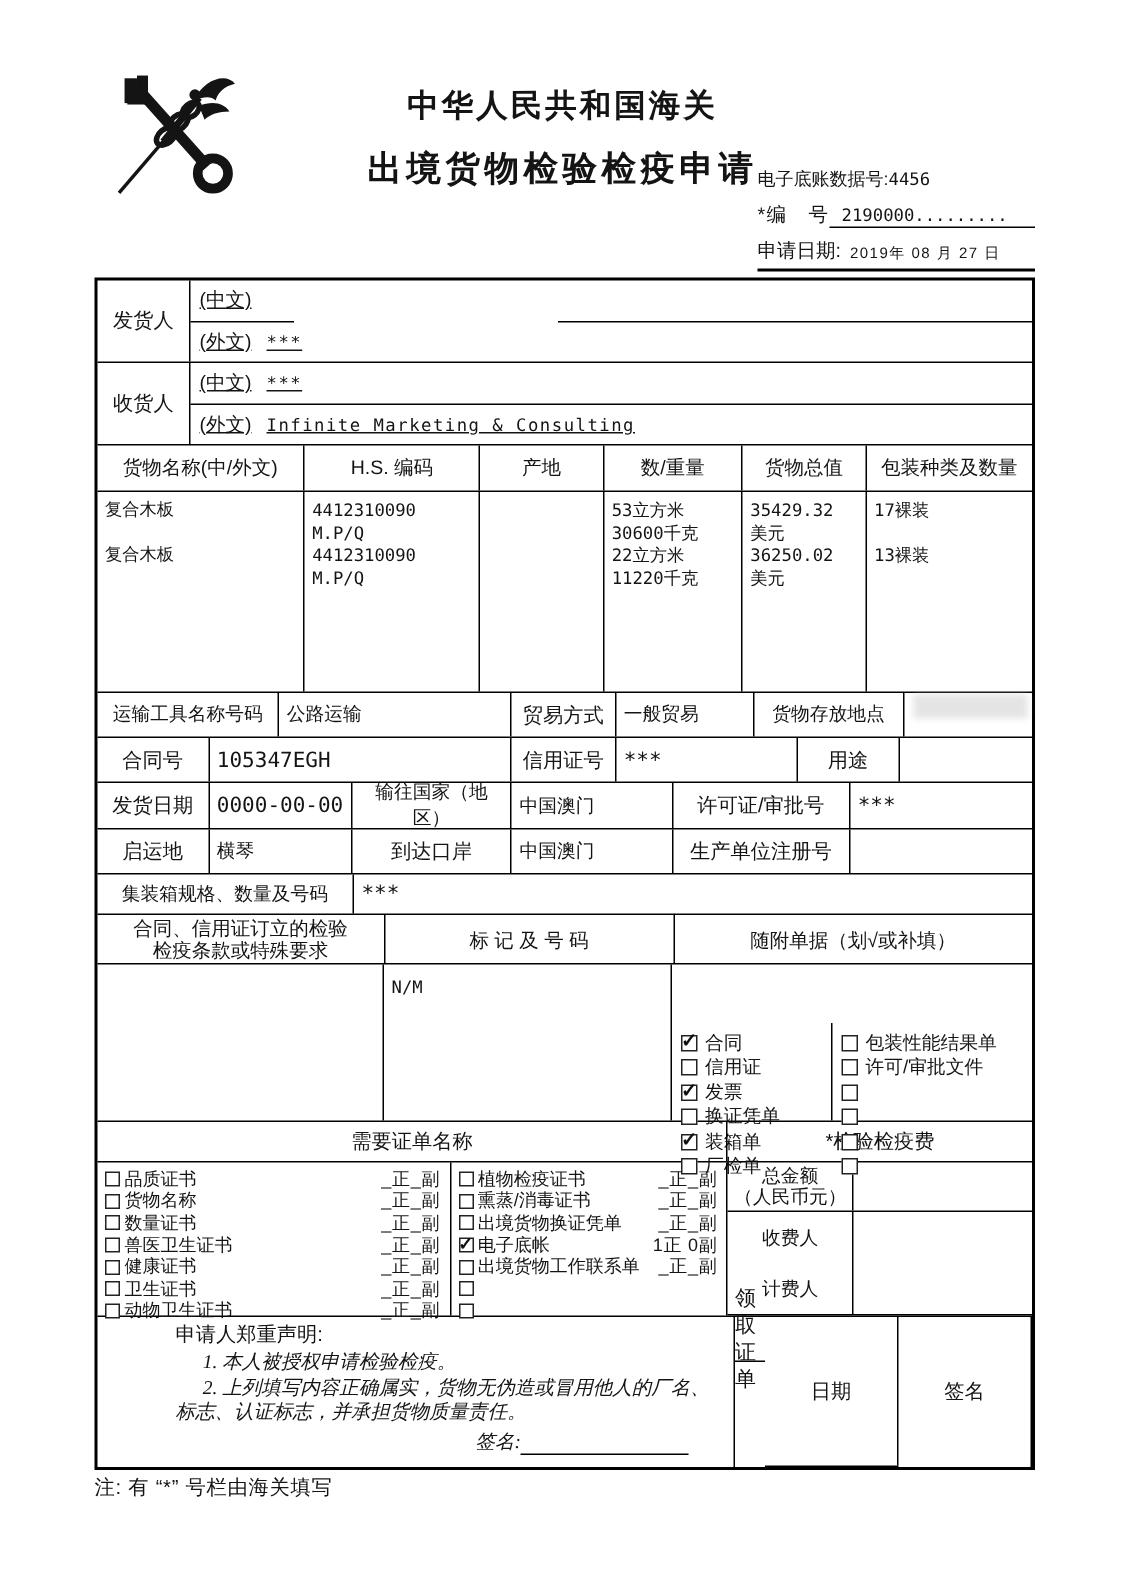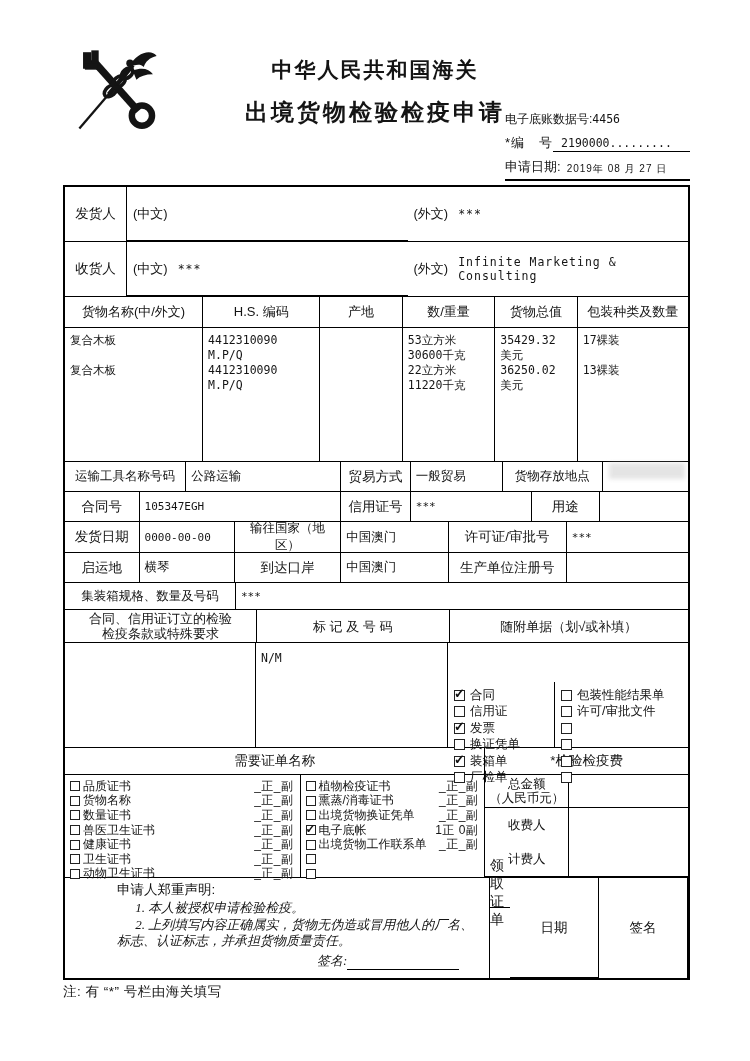--- a/index.html
+++ b/index.html
@@ -26,32 +26,32 @@
   .date-line { display:flex; align-items:flex-end; border-bottom:2px solid #000; padding:6px 0 3px 0; }
   .date-line .dv { font-size:10px; padding-left:6px; letter-spacing:1px; }
 
   
   .form { position:absolute; left:63px; top:185px; width:627px; border:2px solid #000; background:#fff; }
   .row { display:flex; border-bottom:1px solid #000; }
   .row.last { border-bottom:none; }
   .cell { border-right:1px solid #000; padding:6px 5px; font-size:13px; overflow:hidden; }
   .row > .cell:last-child, .row > .nb:last-child { border-right:none; }
   .lab { font-size:13.5px; }
-  .stack { display:flex; flex-direction:row; }
+  .stack { display:flex; flex-direction:column;text-decoration:underline; }
   .subrow { flex:1; display:flex; align-items:center; padding:0 6px; }
   .subrow.bb { border-bottom:1px solid #000; }
   .plab { font-size:13px; margin-right:10px; flex:0 0 auto; }
   .subrow .mono { font-size:11.5px; letter-spacing:1px; }
 
   .ghead { font-size:13px; padding-top:5px; }
   .ln { height:15px; line-height:15px; font-size:11.5px; white-space:nowrap; }
   .gbody { padding-top:5px; }
 
   .kv { display:flex; align-items:center; }
-  .kv .v { font-size:11px; }
+  .kv .v { font-size:14px; }
   .cnval { font-size:12.5px; }
 
   .lab2 { font-size:13px; line-height:15px; }
 
   .docs { display:flex; padding:0;margin-top:39px; }
   .dcol { padding:5px 4px 0 6px; }
   .dcol1 { border-right:1px solid #000; }
   .drow { display:flex; align-items:center; height:16.5px; font-size:12.5px; white-space:nowrap; }
   .ck { position:relative; display:inline-block; width:11px; height:11px; border:1.5px solid #222; margin-right:5px; flex:0 0 auto; background:#fff; }
   .ck.checked::after { content:"✓"; position:absolute; left:-1px; top:-5px; font-size:13px; font-weight:700; color:#111; }

